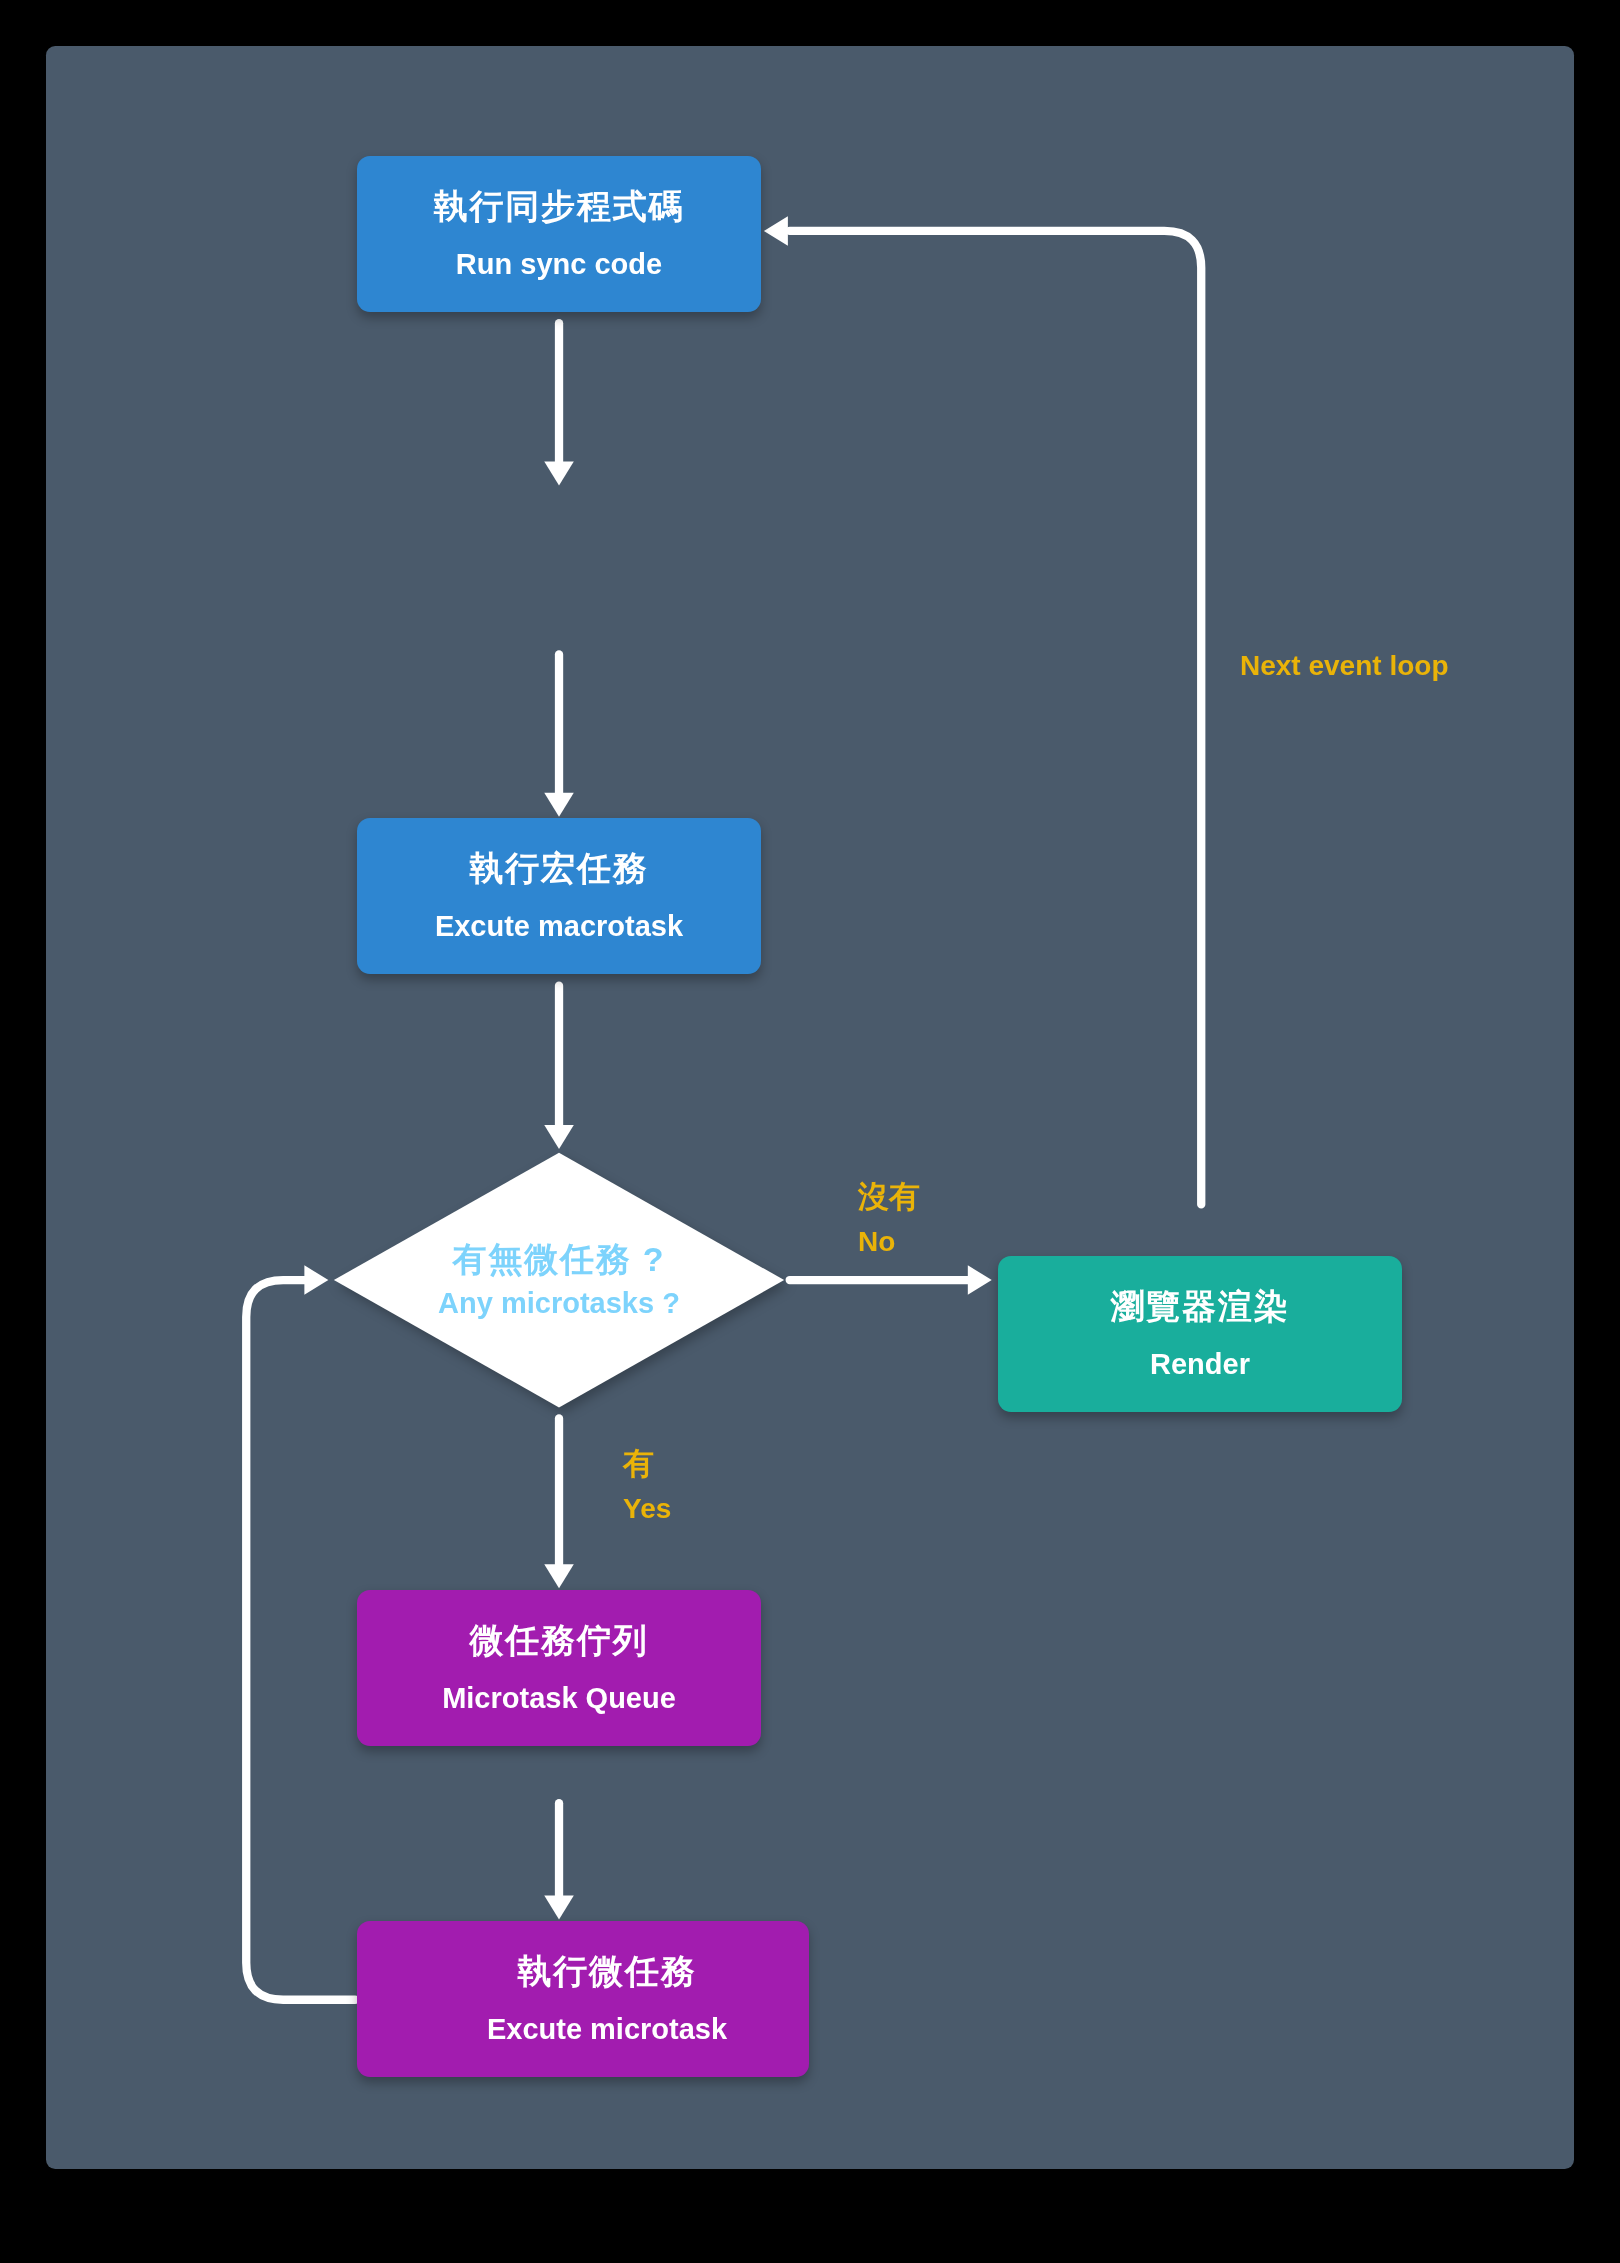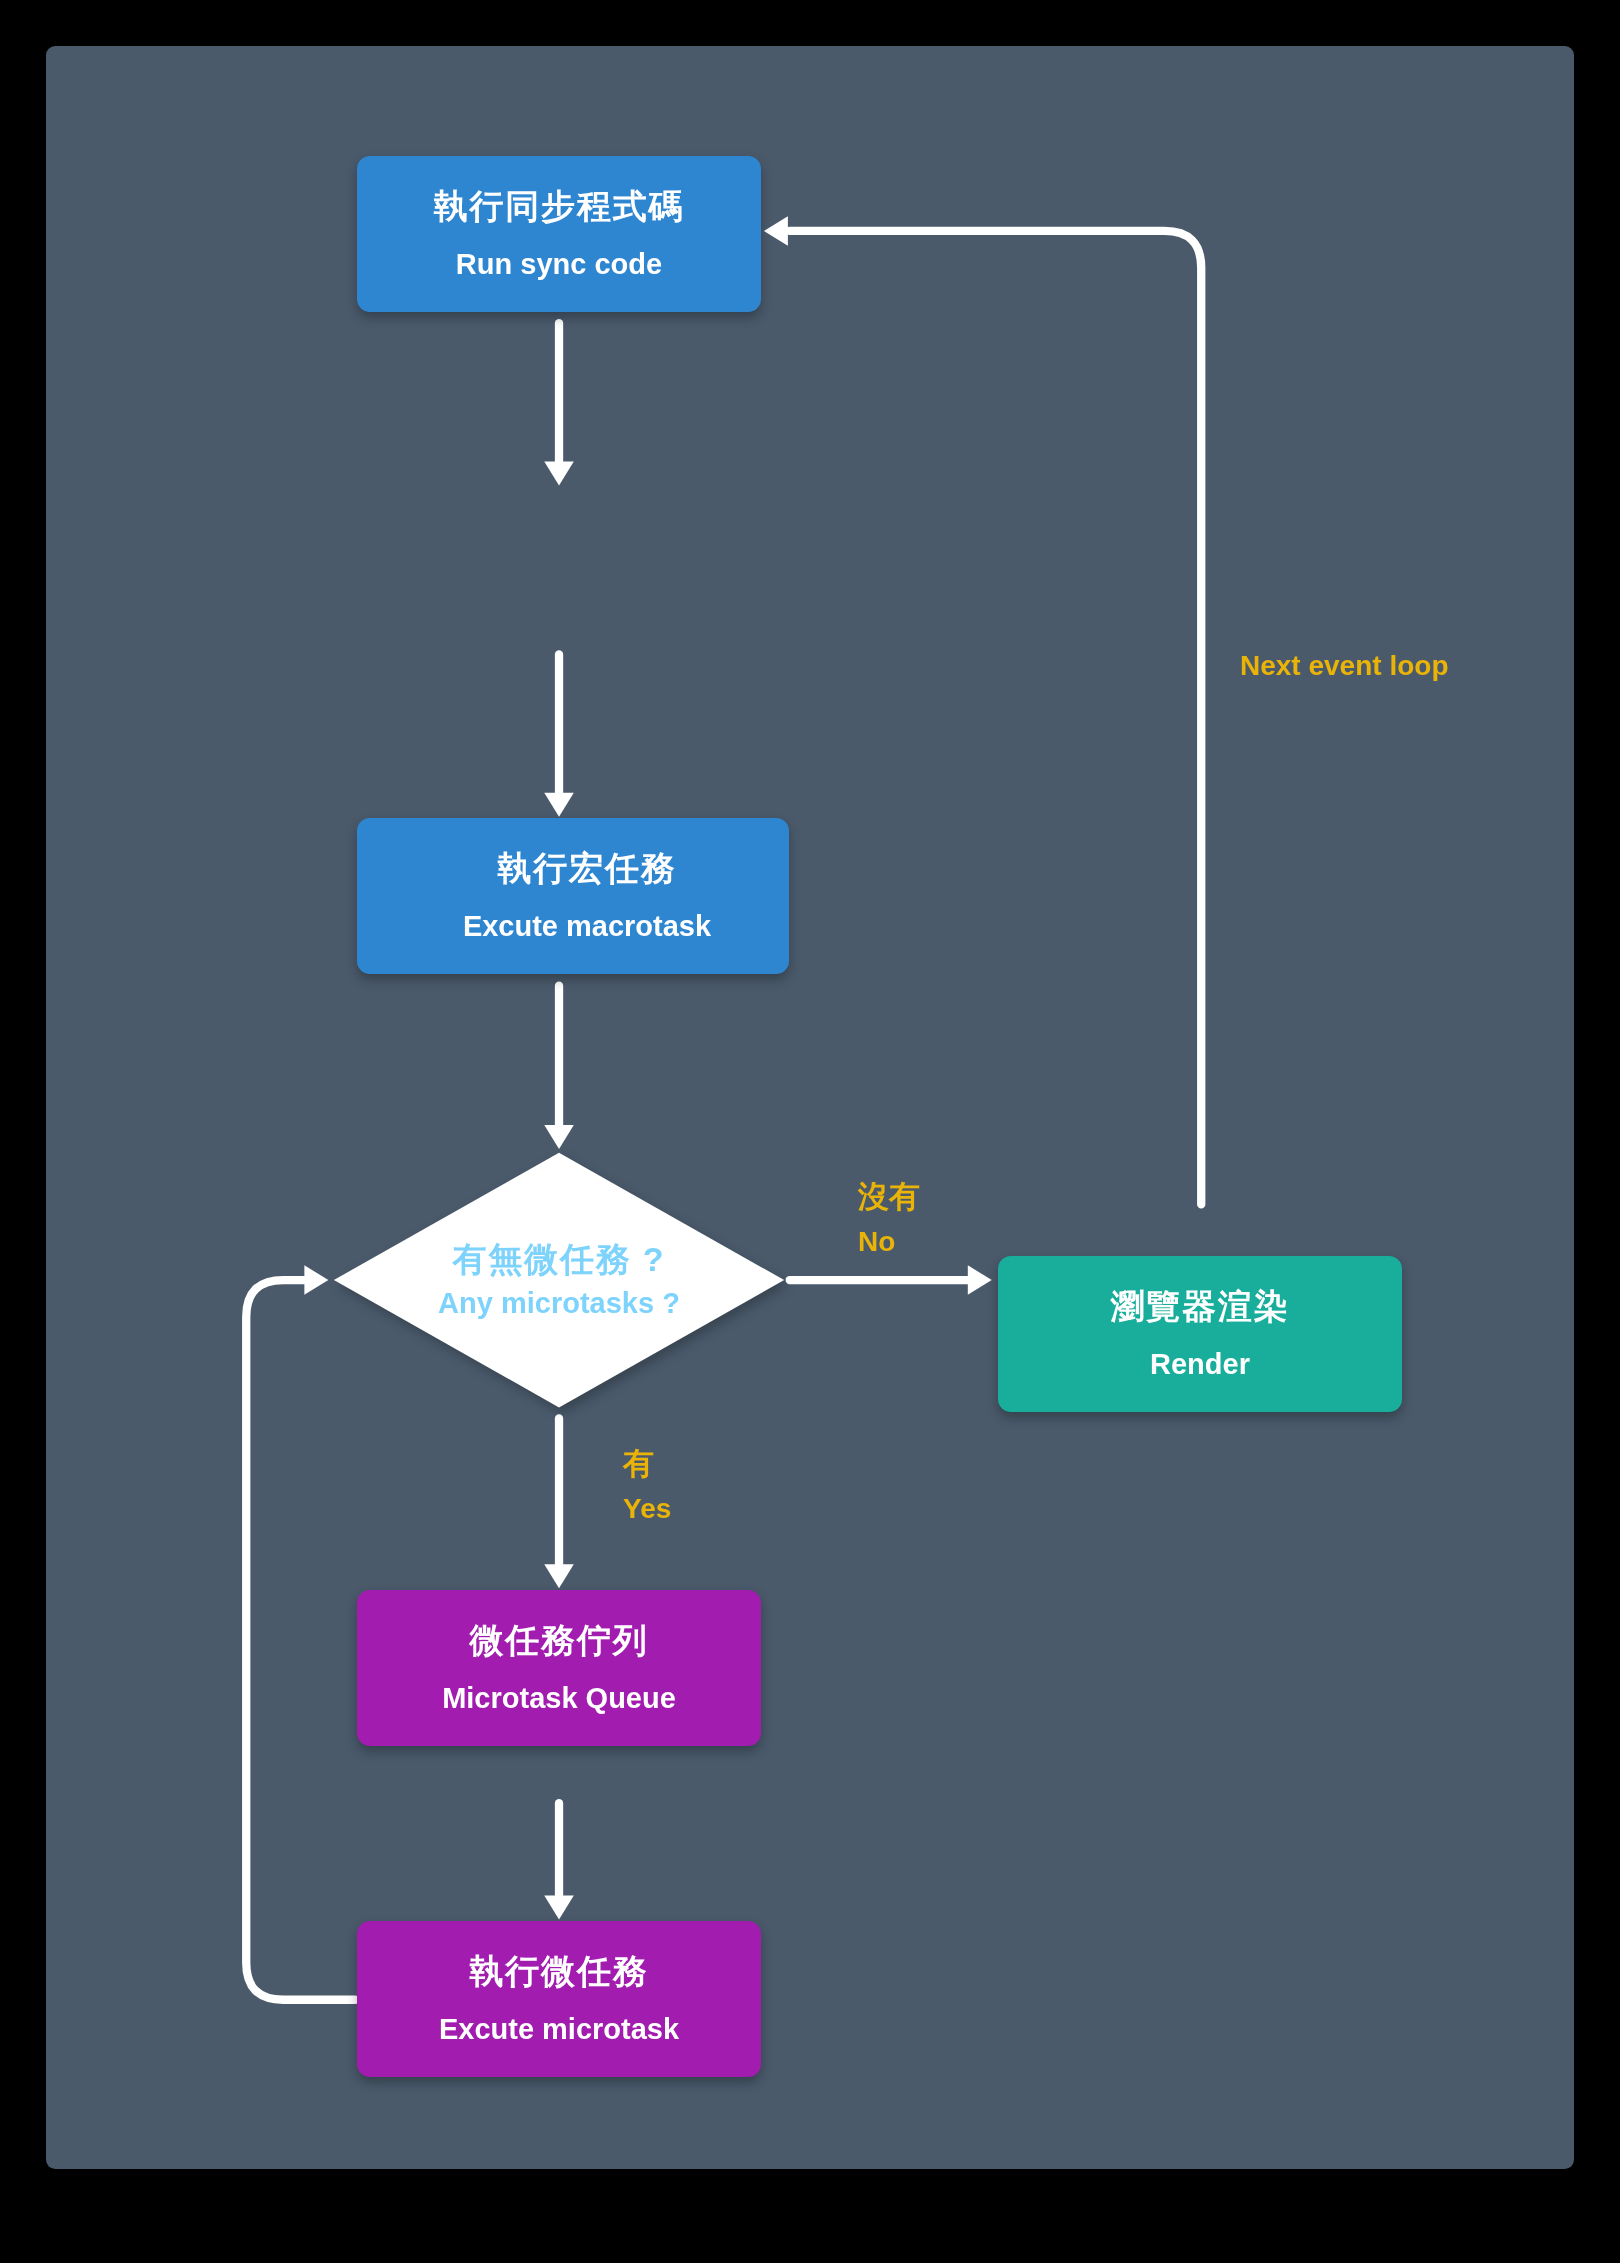--- a/index.html
+++ b/index.html
@@ -114,41 +114,41 @@
         <polygon points="280,1321 280,1353 306,1337" stroke="none"></polygon>
       </g>
     </svg>
 
     <div class="node blue" style="left:311px; top:110px;">
       <div class="zh">執行同步程式碼</div>
       <div class="en">Run sync code</div>
     </div>
 
 
-    <div class="node blue" style="left:311px; top:772px;padding-left:28px;">
+    <div class="node blue" style="left:311px; top:772px;">
       <div class="zh">執行宏任務</div>
       <div class="en">Excute macrotask</div>
     </div>
 
     <div class="diamond-label">
       <div class="zh">有無微任務 ?</div>
       <div class="en">Any microtasks ?</div>
     </div>
 
     <div class="node teal" style="left:952px; top:1162px;margin-top:48px;">
       <div class="zh">瀏覽器渲染</div>
       <div class="en">Render</div>
     </div>
 
     <div class="node orange" style="left:311px; top:1544px;">
       <div class="zh">微任務佇列</div>
       <div class="en">Microtask Queue</div>
     </div>
 
-    <div class="node orange" style="left:311px; top:1875px;">
+    <div class="node orange" style="left:311px; top:1875px;padding-left:48px;">
       <div class="zh">執行微任務</div>
       <div class="en">Excute microtask</div>
     </div>
 
     <div class="flow-label" style="left:812px; top:1128px;">
       <div class="cjk">沒有</div>
       <div class="latin">No</div>
     </div>
 
     <div class="flow-label" style="left:577px; top:1395px;">

